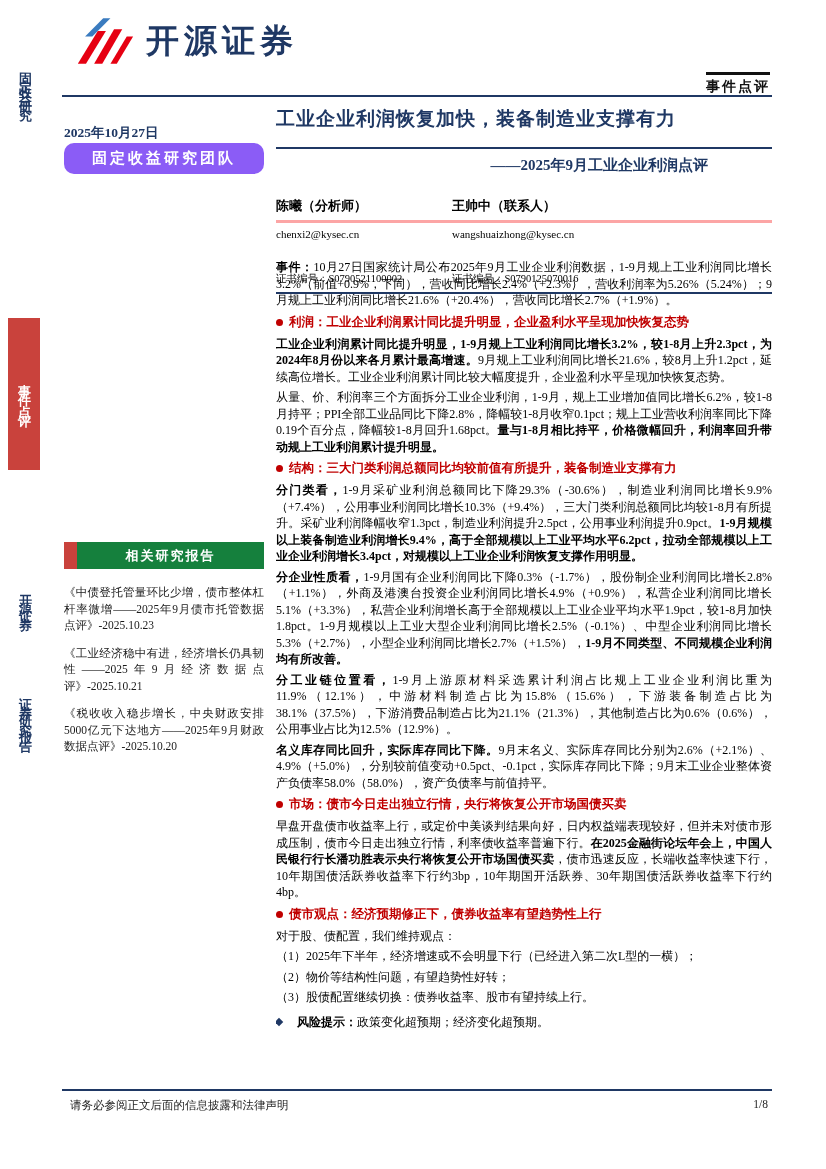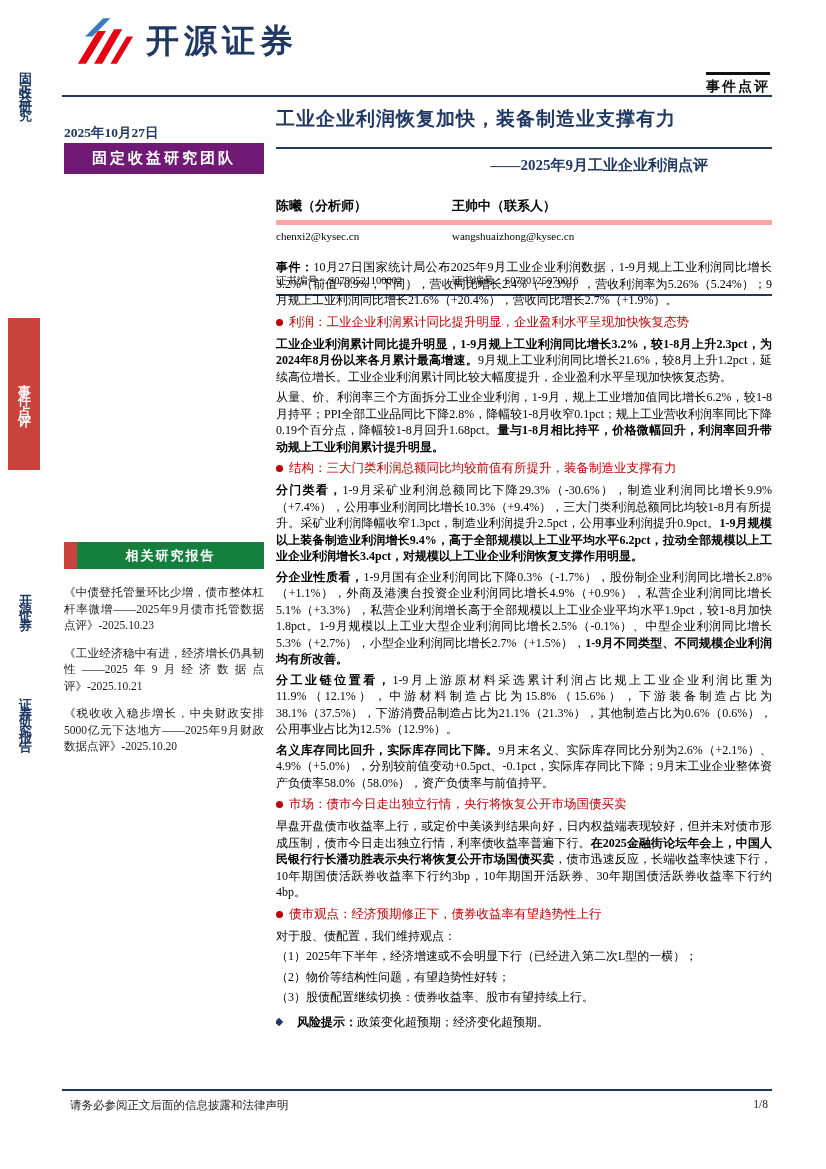--- a/index.html
+++ b/index.html
@@ -15,44 +15,44 @@
   .side-brand{position:absolute;left:16px;top:584px;font-size:13px;font-weight:700;color:#1f3864;letter-spacing:8px;}
   .side-report{position:absolute;left:16px;top:688px;font-size:13px;font-weight:700;color:#1f3864;letter-spacing:8px;}
   
   .header-logo{position:absolute;left:76px;top:16px;display:flex;align-items:center;gap:12px;}
   .logo-mark{width:58px;height:50px;display:block;}
   .brand-name{font-size:33px;font-weight:700;color:#1f3864;letter-spacing:5px;}
   .header-tag{position:absolute;right:56px;top:72px;font-size:14px;font-weight:700;color:#111;border-top:3px solid #111;padding-top:3px;letter-spacing:2px;font-family:"Liberation Sans",sans-serif;}
   .header-rule{position:absolute;left:62px;right:54px;top:95px;height:2px;background:#1f3864;}
   
   .date{position:absolute;left:64px;top:124px;font-size:13.5px;font-weight:600;color:#1f3864;}
-  .team-box{position:absolute;left:64px;top:143px;width:200px;height:31px;background:#701a75;color:#fff;display:flex;align-items:center;justify-content:center;font-size:15px;font-weight:700;letter-spacing:3px;font-family:"Liberation Sans",sans-serif;}
+  .team-box{position:absolute;left:64px;top:143px;width:200px;height:31px;background:#8b5cf6;color:#fff;display:flex;align-items:center;justify-content:center;font-size:15px;font-weight:700;letter-spacing:3px;font-family:"Liberation Sans",sans-serif;border-radius:10px;}
   .related{position:absolute;left:64px;top:542px;width:200px;}
   .related-head{display:flex;height:27px;margin-bottom:15px;}
   .red-sq{width:13px;height:27px;background:#c9423c;flex:0 0 auto;}
   .related-title{flex:1;background:#15803d;color:#fff;display:flex;align-items:center;justify-content:center;font-size:13px;font-weight:700;letter-spacing:2px;font-family:"Liberation Sans",sans-serif;}
   .rel-item{font-size:11.5px;line-height:16.5px;color:#1a1a1a;margin:0 0 11px 0;text-align:justify;}
   
   .title{position:absolute;left:276px;top:106px;width:496px;font-size:19px;line-height:26px;font-weight:700;color:#1f3864;letter-spacing:1px;}
   .subtitle-wrap{position:absolute;left:276px;top:147px;width:496px;border-top:2.5px solid #1f3864;padding-top:7px;text-align:right;box-sizing:border-box;}
   .subtitle{display:inline-block;padding-right:64px;font-size:15px;font-weight:700;color:#1f3864;}
   .analysts{position:absolute;left:276px;top:197px;width:496px;border-bottom:2px solid #1f3864;padding-bottom:6px;box-sizing:border-box;}
   .analyst-row{display:flex;}
   .analyst-row .c1{width:176px;}
-  .names{border-bottom:5px solid #fca5a5;padding-bottom:5px;}
+  .names{border-bottom:3px solid #fca5a5;padding-bottom:5px;}
   .names span{font-size:13px;font-weight:700;}
   .emails{margin-top:5px;}
   .emails span{font-size:11px;}
   .certs{margin-top:3px;}
   .certs span{font-size:10.5px;margin-top:29px;}
   
   .body{position:absolute;left:276px;top:259px;width:496px;height:828px;overflow:hidden;font-size:12px;}
   .para{margin:0 0 4px 0;line-height:16.5px;text-align:justify;}
   .para b{font-weight:700;}
-  .sec-head{display:flex;align-items:center;gap:6px;margin:5px 0 5px 0;color:#c00000;font-weight:400;font-size:12.5px;line-height:17px;}
+  .sec-head{display:flex;align-items:center;gap:6px;margin:5px 0 5px 0;color:#c00000;font-weight:700;font-size:12.5px;line-height:17px;}
   .bullet{width:7px;height:7px;border-radius:50%;background:#c00000;flex:0 0 auto;}
   .risk{display:flex;align-items:flex-start;gap:15px;margin-top:8px;font-size:12px;line-height:16.5px;}
   .risk-bullet{width:6px;height:6px;background:#1f3864;transform:rotate(45deg);margin-top:5px;flex:0 0 auto;}
   .risk b{font-weight:700;}
   
   .footer-rule{position:absolute;left:62px;right:54px;top:1089px;height:2px;background:#1f3864;}
   .footer-disclaimer{position:absolute;left:70px;top:1098px;font-size:11.5px;color:#222;}
   .footer-page{position:absolute;right:58px;top:1098px;font-size:11.5px;color:#222;}
 </style>
 </head>

